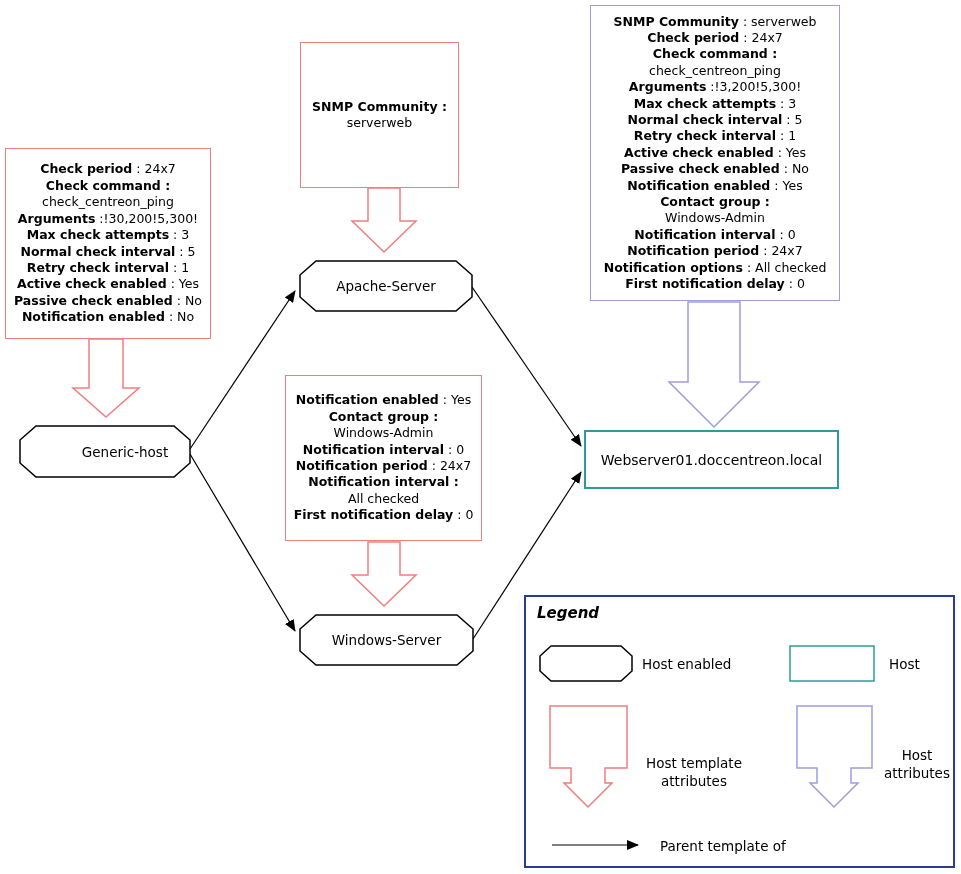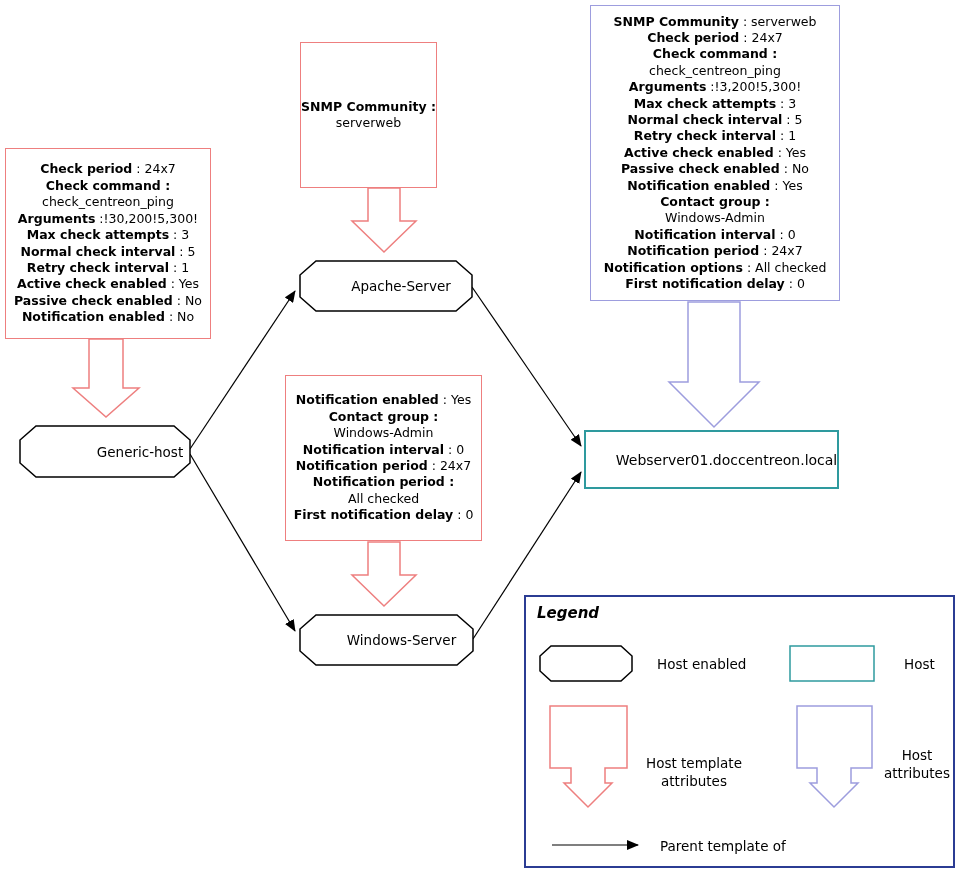--- a/index.html
+++ b/index.html
@@ -3,21 +3,21 @@
 <meta charset="utf-8">
 <style>
   html,body{margin:0;padding:0;background:#fff;font-family:"DejaVu Sans",sans-serif;color:#000;}
   .canvas{position:relative;width:961px;height:874px;background:#fff;overflow:hidden;}
   .canvas > svg{position:absolute;left:0;top:0;}
   .attr-box{position:absolute;background:#fff;border:1px solid #000;box-sizing:border-box;
             display:flex;flex-direction:column;justify-content:center;align-items:center;
             text-align:center;font-size:12.5px;padding:2px 4px;}
   .attr-line{line-height:16.4px;white-space:nowrap;}
   .node-label{position:absolute;display:flex;align-items:center;justify-content:center;
-              font-size:13.5px;text-align:center;margin-left:15px;}
+              font-size:13.5px;text-align:center;}
   .legend-label{position:absolute;font-size:13.5px;}
   .legend-title{position:absolute;font-size:15px;font-weight:bold;font-style:italic;}
   .edge{stroke:#000;stroke-width:1.2;}
   .center-wrap{text-align:center;line-height:18px;margin-top:30px;}
 </style>
 </head>
 <body>
 
 <div class="canvas">
 
@@ -59,32 +59,32 @@
       <div class="attr-line">check_centreon_ping</div>
       <div class="attr-line"><b>Arguments</b> :!30,200!5,300!</div>
       <div class="attr-line"><b>Max check attempts</b> : 3</div>
       <div class="attr-line"><b>Normal check interval</b> : 5</div>
       <div class="attr-line"><b>Retry check interval</b> : 1</div>
       <div class="attr-line"><b>Active check enabled</b> : Yes</div>
       <div class="attr-line"><b>Passive check enabled</b> : No</div>
       <div class="attr-line"><b>Notification enabled</b> : No</div>
     </div>
 
-  <div class="attr-box" style="left: 300px; top: 42px; width: 137px; height: 146px; border-color: rgb(238, 127, 127); align-items: center;">
+  <div class="attr-box" style="left: 300px; top: 42px; width: 159px; height: 146px; border-color: rgb(238, 127, 127); align-items: center;">
       <div class="attr-line"><b>SNMP Community :</b></div>
       <div class="attr-line">serverweb</div>
     </div>
 
   <div class="attr-box" style="left: 285px; top: 375px; width: 197px; height: 166px; border-color: rgb(238, 127, 127);">
       <div class="attr-line"><b>Notification enabled</b> : Yes</div>
       <div class="attr-line"><b>Contact group :</b></div>
       <div class="attr-line">Windows-Admin</div>
       <div class="attr-line"><b>Notification interval</b> : 0</div>
       <div class="attr-line"><b>Notification period</b> : 24x7</div>
-      <div class="attr-line"><b>Notification period :</b></div>
+      <div class="attr-line"><b>Notification interval :</b></div>
       <div class="attr-line">All checked</div>
       <div class="attr-line"><b>First notification delay</b> : 0</div>
     </div>
 
   <div class="attr-box" style="left: 590px; top: 5px; width: 250px; height: 296px; border-color: rgb(157, 157, 222);">
       <div class="attr-line"><b>SNMP Community</b> : serverweb</div>
       <div class="attr-line"><b>Check period</b> : 24x7</div>
       <div class="attr-line"><b>Check command :</b></div>
       <div class="attr-line">check_centreon_ping</div>
       <div class="attr-line"><b>Arguments</b> :!3,200!5,300!</div>

